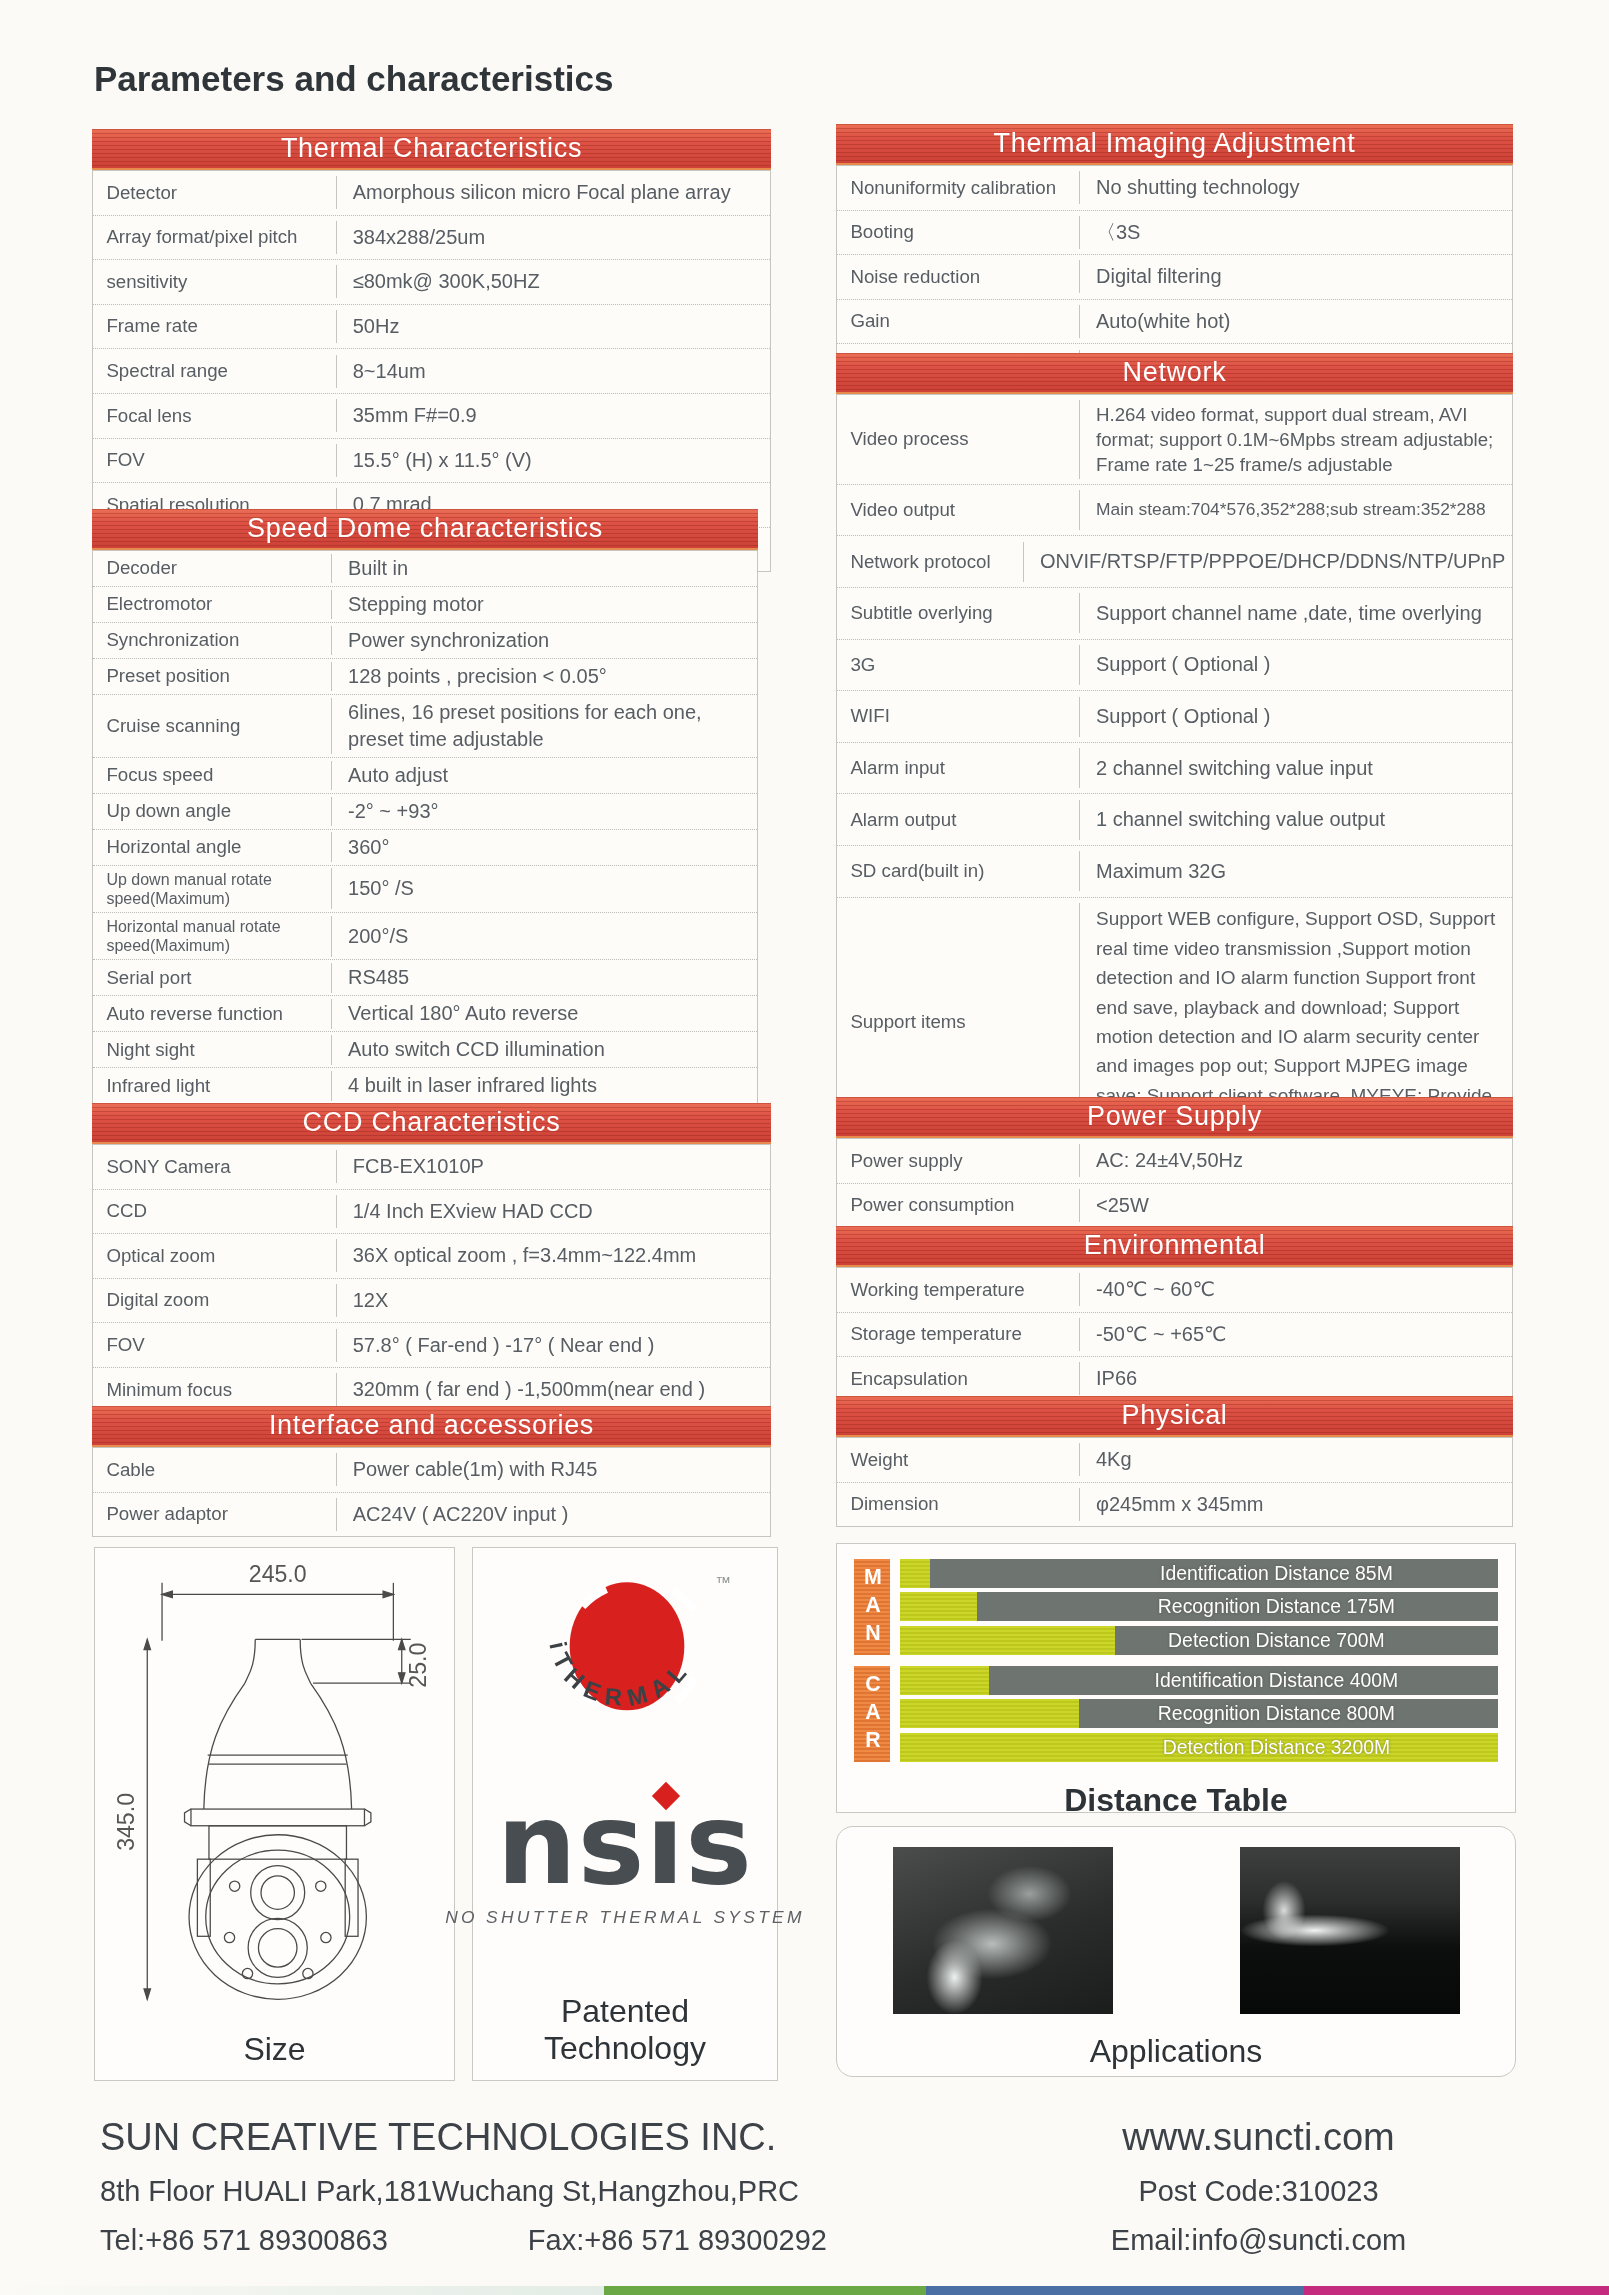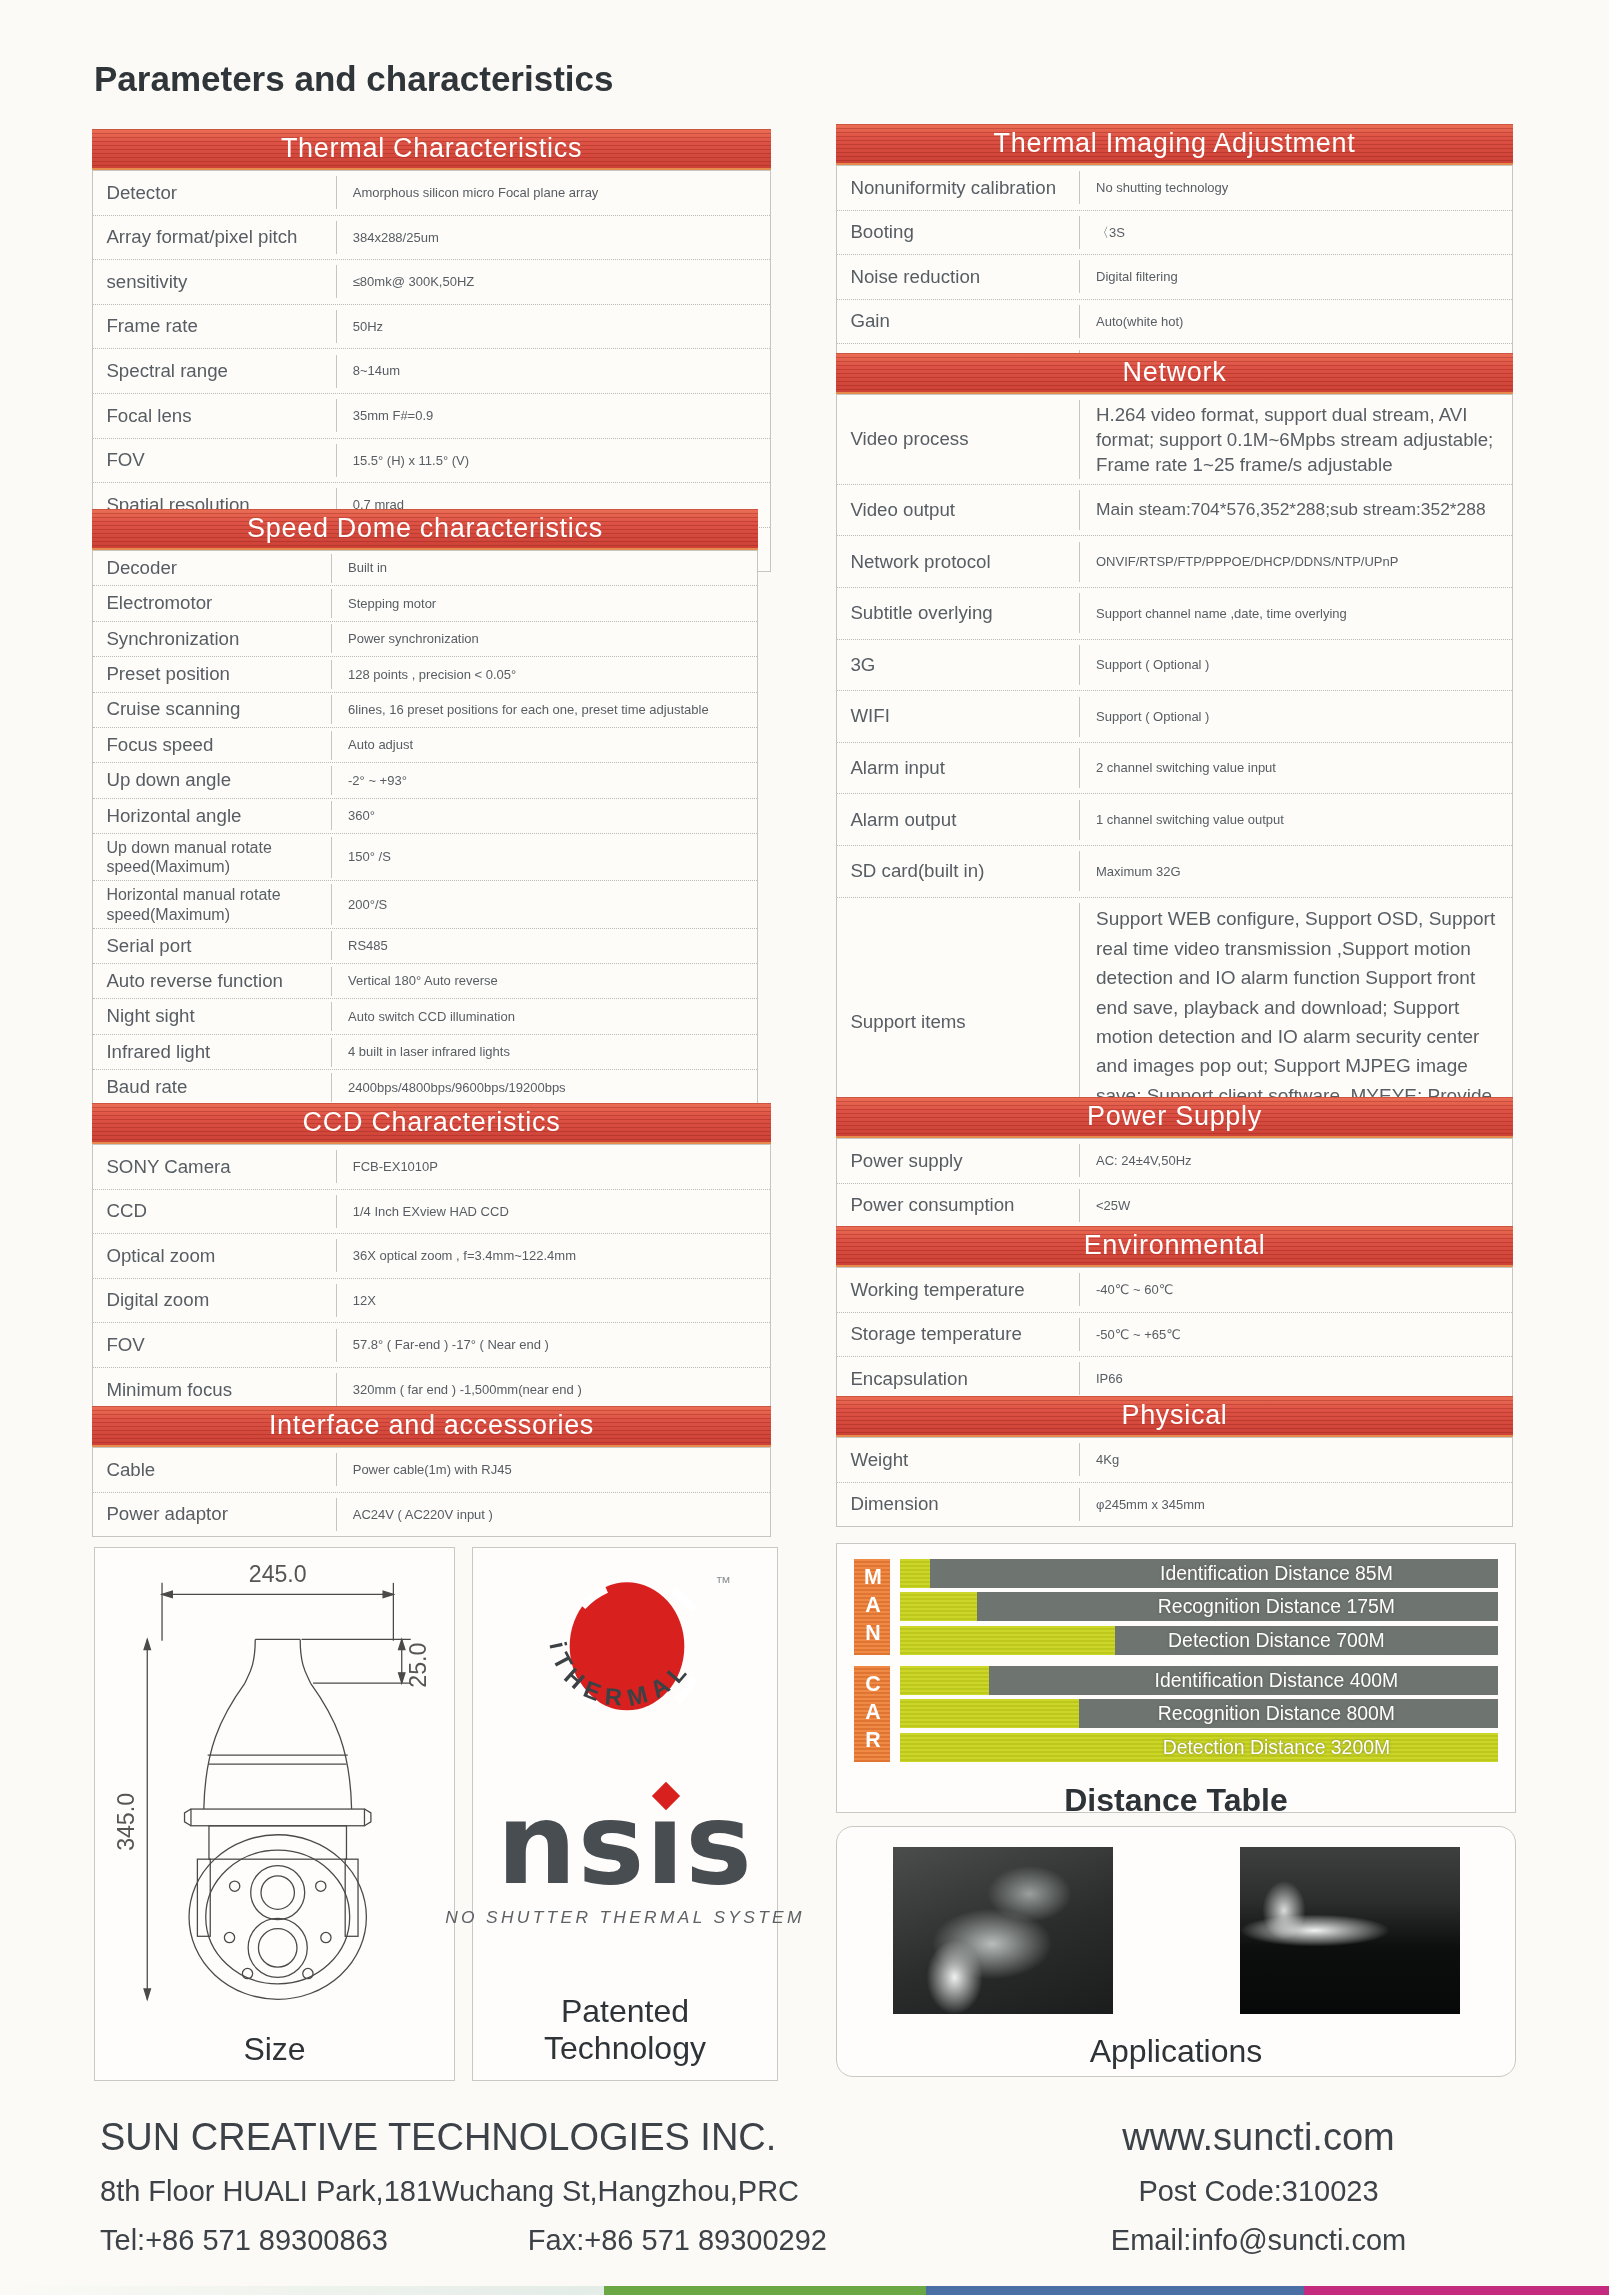--- a/index.html
+++ b/index.html
@@ -11,21 +11,21 @@
        letter-spacing:0.7px;
        background:
          repeating-linear-gradient(180deg, rgba(120,20,18,.28) 0 1.3px, rgba(255,255,255,0) 1.3px 4px),
          linear-gradient(180deg,#ec6f55 0%,#dd5244 35%,#cd4136 100%);
        border-bottom:2px solid #e78a4e;}
   .tbl{border:1.3px solid #c6c6c0;background:#fdfcf9;}
   .row{display:flex;align-items:center;min-height:33px;padding:5.3px 0;border-top:1.3px dotted #bcbcb6;}
   .tbl div.row:nth-of-type(1){border-top:none;}
   .lbl{width:36%;box-sizing:border-box;padding:1.3px 5.3px 1.3px 13.4px;font-size:18.7px;line-height:1.2;
        align-self:stretch;display:flex;align-items:center;border-right:1.3px solid #c6c6c0;}
-  .val{flex:1;box-sizing:border-box;padding:1.3px 6.7px 1.3px 16px;font-size:13px;line-height:1.35;}
+  .val{flex:1;box-sizing:border-box;padding:1.3px 6.7px 1.3px 16px;font-size:20px;line-height:1.35;}
   
   #sec-l1 .row{min-height:29px;padding:2.7px 0;}
   #sec-l1 div.row:nth-of-type(9) .lbl,#sec-l1 div.row:nth-of-type(10) .lbl{font-size:16px;}
   #sec-l1 div.row:nth-of-type(16) .val{font-size:16.7px;}
   #sec-r1 .row{min-height:40px;padding:5.3px 0;}
   #sec-r1 div.row:nth-of-type(1) .val{font-size:18.7px;}
   #sec-r1 div.row:nth-of-type(2) .val{font-size:17.4px;}
   #sec-r1 div.row:nth-of-type(10) .val{font-size:19px;line-height:1.55;}
   
   .panel{position:absolute;background:#fefdfb;border:1.3px solid #c9c9c3;box-sizing:border-box;}

